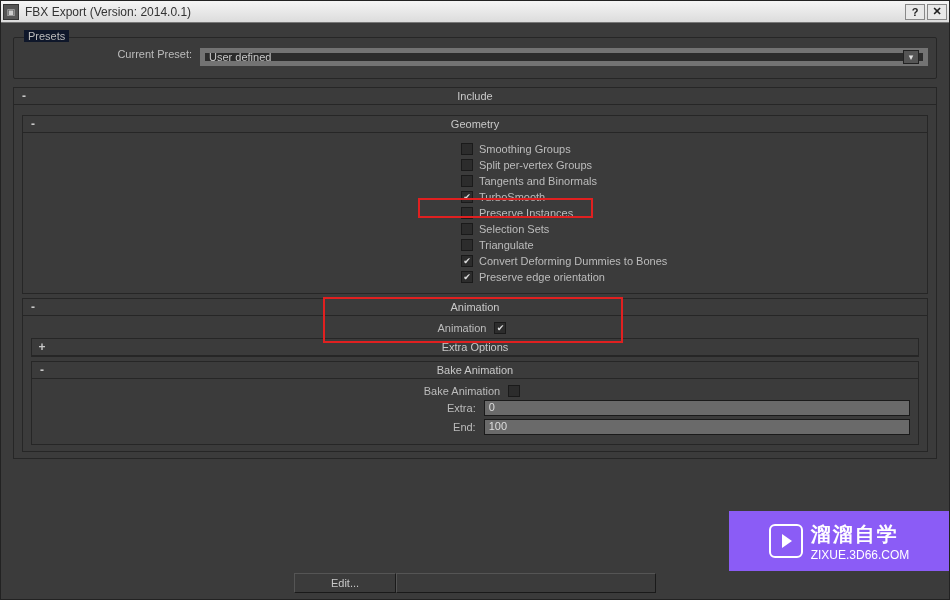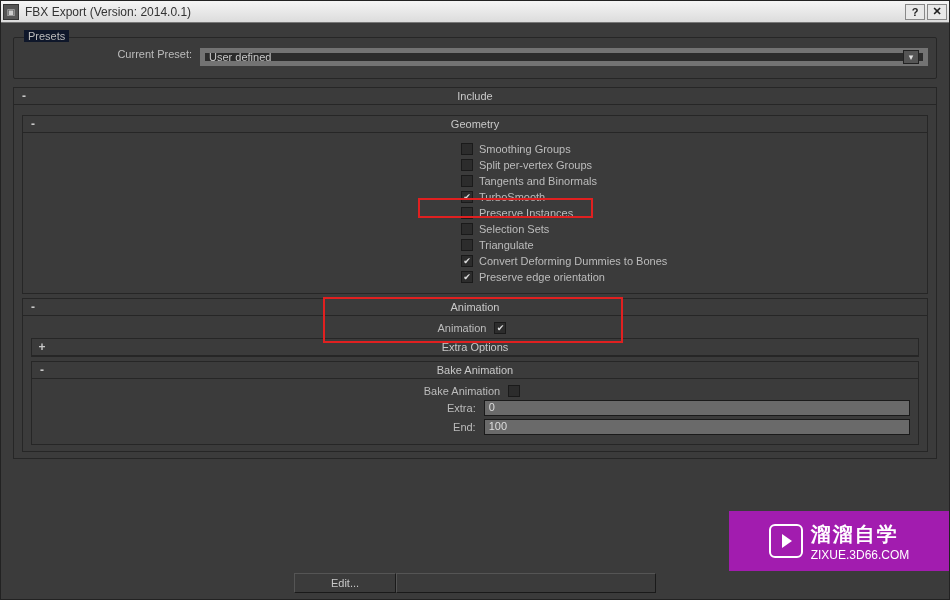--- a/index.html
+++ b/index.html
@@ -85,21 +85,21 @@
   .footer {
     position:absolute; bottom:6px; left:12px; right:12px; display:flex; justify-content:center;
   }
   .btn {
     height:20px; background:#3b3b3b; border:1px solid #1a1a1a; border-top-color:#555; border-left-color:#555;
     color:#c8c8c8; font-size:11px; padding:0 36px; cursor:pointer;
   }
   .btn2 { width:260px; }
 
   .watermark {
-    position:absolute; right:0; bottom:28px; width:220px; height:60px; background:#a21caf;
+    position:absolute; right:0; bottom:28px; width:220px; height:60px; background:#8b5cf6;
     display:flex; align-items:center; justify-content:center; gap:8px; color:#fff;
   }
   .watermark .playicon {
     width:34px; height:34px; border:2px solid #fff; border-radius:6px;
     display:flex; align-items:center; justify-content:center;
   }
   .watermark .playicon::after { content:""; border-left:10px solid #fff; border-top:7px solid transparent; border-bottom:7px solid transparent; margin-left:3px; }
   .watermark .wtext { display:flex; flex-direction:column; font-size:12px; }
   .watermark .wtext .big { font-size:20px; font-weight:bold; letter-spacing:2px; }
 </style>

